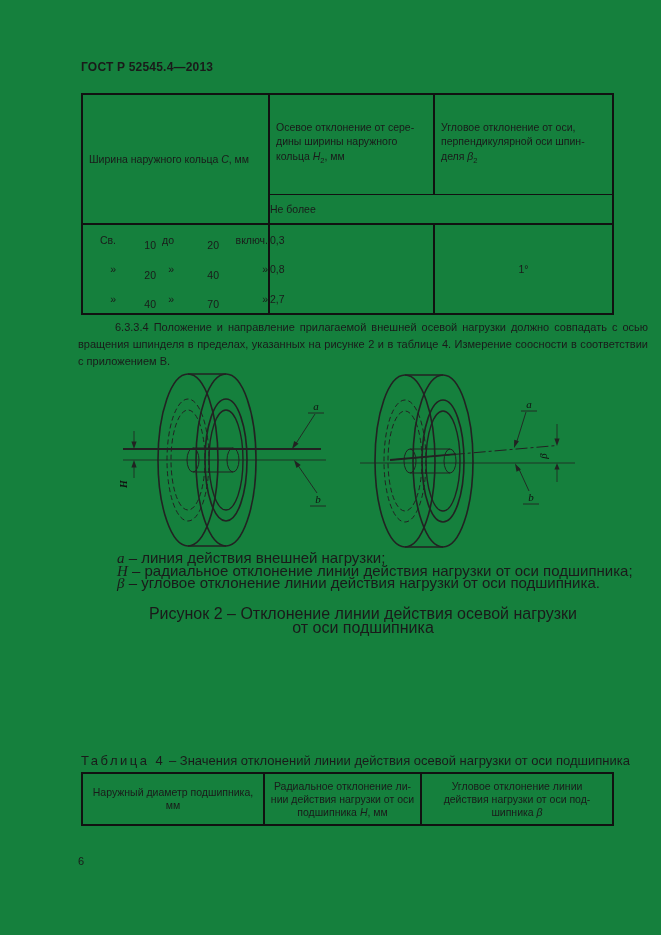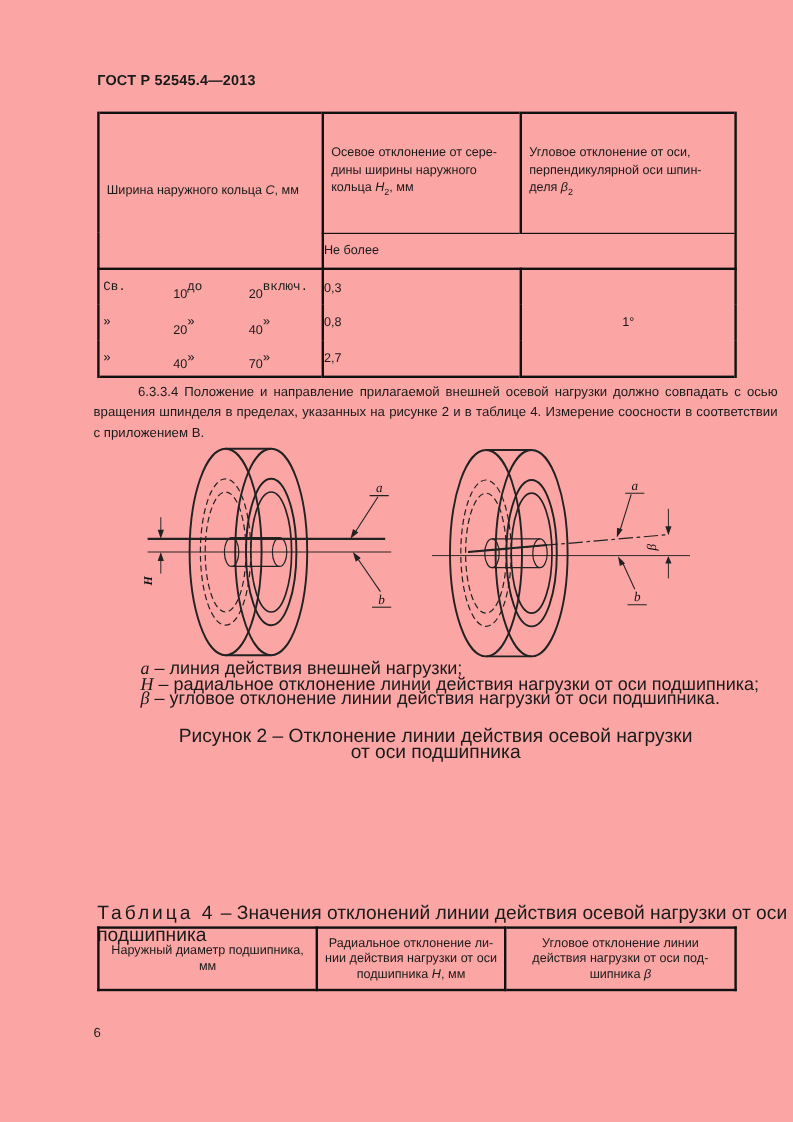--- a/index.html
+++ b/index.html
@@ -1,55 +1,55 @@
 <!DOCTYPE html>
 <html><head>
 <meta charset="utf-8">
 <style>
   html,body { margin:0; padding:0; background:#888; }
   .page {
-    position:relative; width:661px; height:935px; background:#fca5a5;
+    position:relative; width:661px; height:935px; background:#15803d;
     overflow:hidden; font-family:"Liberation Sans", sans-serif; color:#1a1a1a;
   }
   .std-num { position:absolute; left:81px; top:60px; font-size:12px; font-weight:bold; letter-spacing:.2px; }
 
   
   .t1 { position:absolute; left:81px; top:93px; width:531px; border-collapse:collapse; table-layout:fixed; }
   .t1 td { border:0 solid #111; border-left-width:2px; border-right-width:2px; padding:0;
            font-size:10.5px; vertical-align:middle; }
   .t1 { border:2px solid #111; }
   .t1 .hdr { text-align:left; line-height:14.5px; padding:2px 6px; }
   .t1 .bthin  { border-bottom:1px solid #111; }
   .t1 .bthick { border-bottom:2px solid #111; }
   .t1 .nb { text-align:left; }
   .t1 .val { text-align:left; }
   .t1 .ang { text-align:center; }
   .range { display:grid; grid-template-columns:30px 40px 18px 45px 1fr; align-items:center; padding-left:3px; }
-  .range .ra, .range .rc, .range .re { text-align:left;font-family:Liberation Mono, monospace; }
+  .range .ra, .range .rc, .range .re { text-align:right; }
   .range .rb, .range .rd { text-align:right;margin-top:11px; }
   i.var { font-style:italic; }
   sub.vs { font-size:7.5px; }
 
   
   .para { position:absolute; left:78px; top:319px; width:570px; font-size:11px;
           line-height:17.2px; text-align:justify; text-indent:37px; }
 
   
   .fig { position:absolute; left:78px; top:368px; }
   .fig svg { display:block; }
   .figtext { font-family:"Liberation Serif", serif; font-style:italic; font-size:11px; fill:#111; }
   .figH { font-weight:bold; font-size:10px; }
 
   .legend { position:absolute; left:117px; top:552px; font-size:15px; line-height:12.7px; }
   .legend .lvar { font-style:italic; font-family:"Liberation Serif", serif; }
   .caption { position:absolute; left:78px; top:607px; width:570px; text-align:center;
              font-size:16px; line-height:13.5px; }
 
   
-  .t2title { position:absolute; left:81px; top:753px; font-size:16px; }
+  .t2title { position:absolute; left:81px; top:753px; font-size:13px; }
   .t2title .sp { letter-spacing:2.5px; }
   .t2 { position:absolute; left:81px; top:772px; width:531px; border-collapse:collapse; table-layout:fixed; border:2px solid #111;padding-left:12px; }
   .t2 td { border:2px solid #111; font-size:10.5px; line-height:13px; text-align:center;
            vertical-align:middle; height:48px; padding:1px 3px; }
   .l { display:block; }
 
   .pageno { position:absolute; left:78px; top:855px; font-size:11px; }
 </style>
 </head>
 <body>

